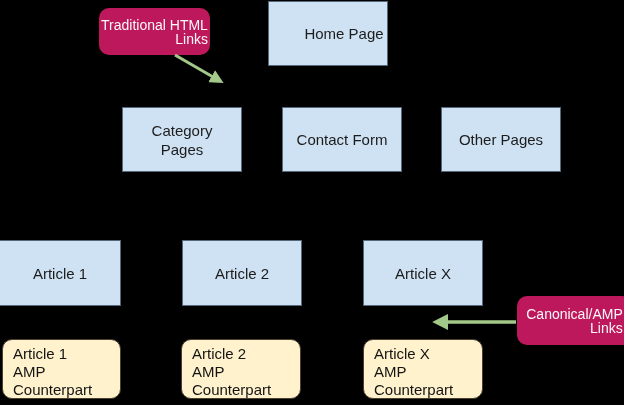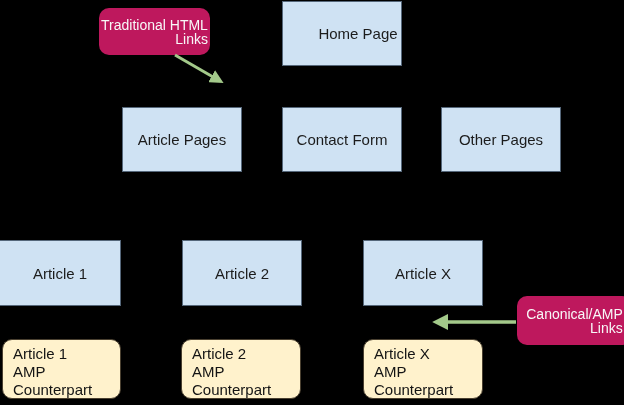--- a/index.html
+++ b/index.html
@@ -64,21 +64,21 @@
   #arrow-layer {
     position: absolute;
     left: 0;
     top: 0;
     width: 624px;
     height: 405px;
     pointer-events: none;
   }
 
   
-  #node-home      { left: 282px; top: 1px;   width: 120px; height: 65px; padding-left: 32px; }
+  #node-home      { left: 268px; top: 1px;   width: 120px; height: 65px; padding-left: 32px; }
   #node-category  { left: 122px; top: 107px; width: 120px; height: 65px; }
   #node-contact   { left: 282px; top: 107px; width: 120px; height: 65px; }
   #node-other     { left: 441px; top: 107px; width: 120px; height: 65px; }
   #node-article1  { left: 0px;   top: 240px; width: 121px; height: 66px; border-left: none; }
   #node-article2  { left: 182px; top: 240px; width: 120px; height: 66px; }
   #node-articlex  { left: 363px; top: 240px; width: 120px; height: 66px; }
   #node-amp1      { left: 2px;   top: 339px; width: 119px; height: 60px; }
   #node-amp2      { left: 181px; top: 339px; width: 120px; height: 60px; }
   #node-ampx      { left: 363px; top: 339px; width: 120px; height: 60px; }
   #callout-trad   { left: 99px;  top: 8px;   width: 111px; height: 47px; }
@@ -87,21 +87,21 @@
 </head>
 <body>
 
 <div id="canvas">
 
   <div class="node page-box" id="node-home">
     <span class="label">Home Page</span>
   </div>
 
   <div class="node page-box" id="node-category">
-    <span class="label label-narrow">Article Pages</span>
+    <span class="label label-narrow">Category Pages</span>
   </div>
   <div class="node page-box" id="node-other">
     <span class="label">Other Pages</span>
   </div>
   <div class="node page-box" id="node-contact">
     <span class="label">Contact Form</span>
   </div>
 
   <div class="node page-box" id="node-article1">
     <span class="label">Article 1</span>

